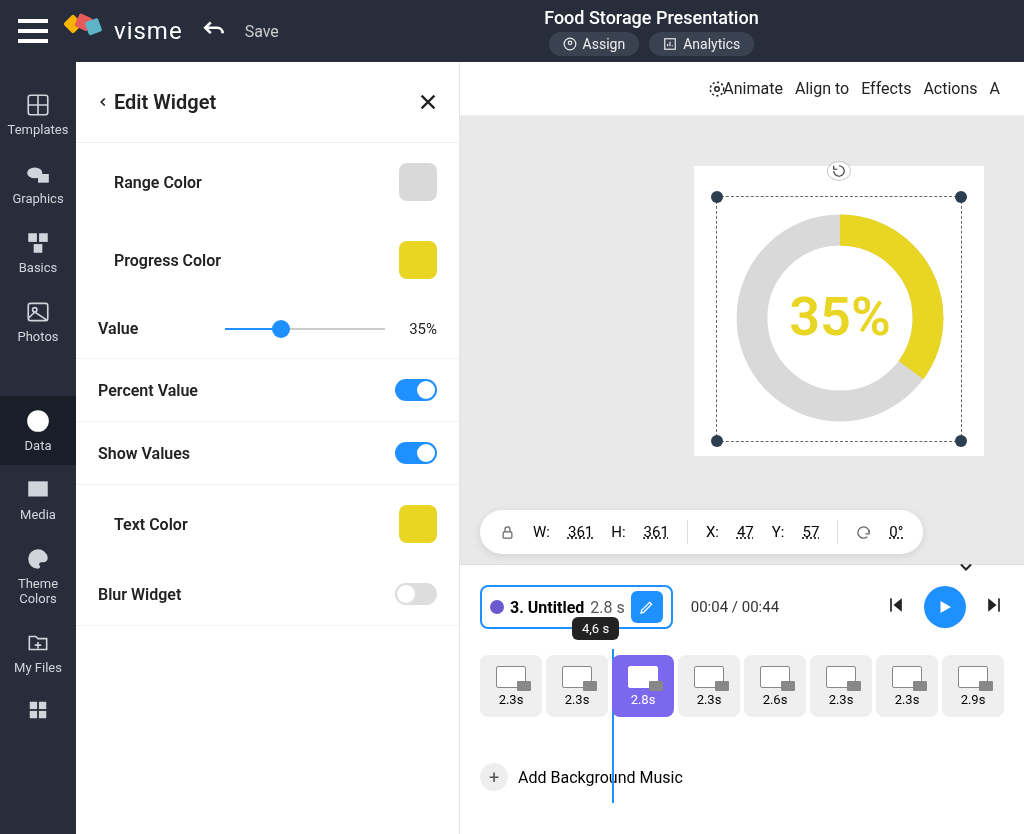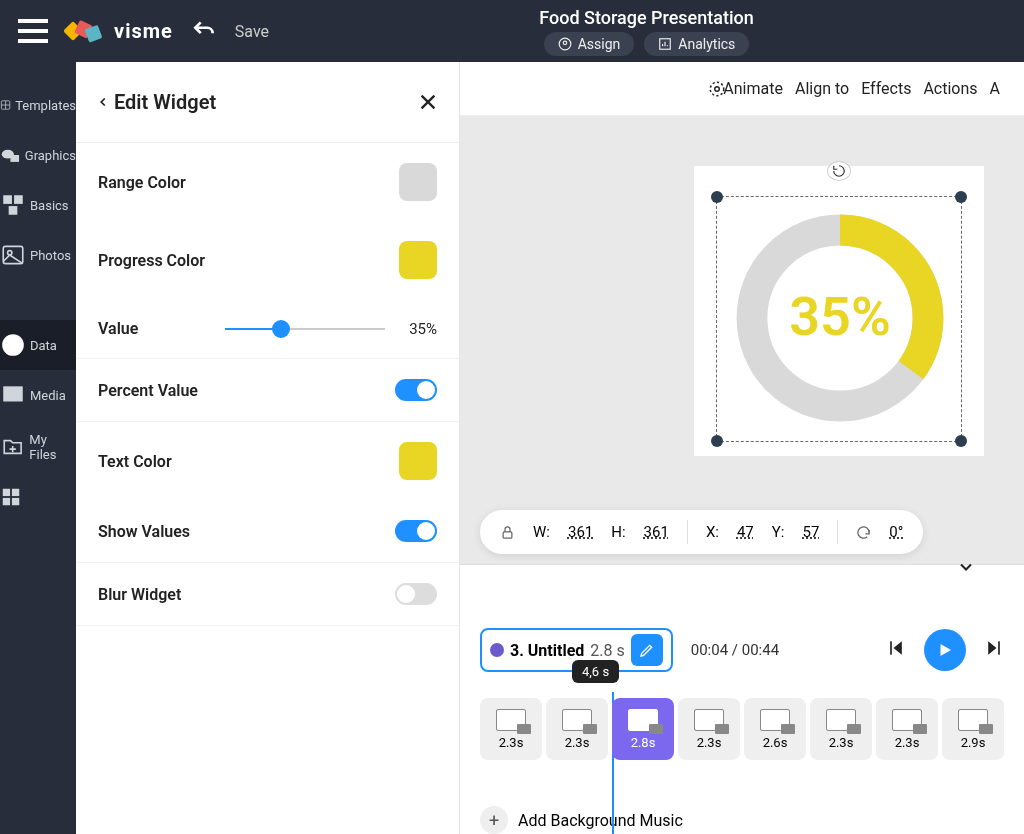--- a/index.html
+++ b/index.html
@@ -1,46 +1,46 @@
 <!DOCTYPE html>
 <html><head>
 <meta charset="utf-8">
 <style>
 * { box-sizing: border-box; margin: 0; padding: 0; font-family: -apple-system, BlinkMacSystemFont, "Segoe UI", Roboto, sans-serif; }
 body { width: 1024px; height: 834px; overflow: hidden; background: #f0f0f0; }
 
 
 .header { height: 62px; background: #272d3a; display: flex; align-items: center; padding: 0 18px; gap: 18px; color: #fff; }
 .hamburger svg { display: block; }
-.logo { display: flex; align-items: center; gap: 6px; font-size: 20px; font-weight: 700; letter-spacing: 1px; }
+.logo { display: flex; gap: 6px; font-size: 24px; font-weight: 400; letter-spacing: 1px; }
 .logo-tri { display: flex; }
 .logo-tri span { width: 14px; height: 14px; border-radius: 2px; }
 .t1{ background:#f7b500; transform: rotate(45deg); }
 .t2{ background:#e85b5b; transform: rotate(25deg) translateX(-4px); }
 .t3{ background:#5bb5c7; transform: rotate(-20deg) translateX(-8px); }
 .undo svg { display:block; }
 .save-btn { color:#ccc; font-size:16px; cursor:pointer; }
 .header-center { flex:1; text-align:center; }
 .proj-title { font-size:18px; font-weight:500; color:#fff; }
 .header-pills { margin-top:4px; display:flex; gap:10px; justify-content:center; }
 .pill { background:#3a4150; border-radius:20px; padding:4px 14px; font-size:14px; color:#eee; display:flex; align-items:center; gap:6px; }
 
 
 .leftnav { position:absolute; left:0; top:62px; bottom:0; width:76px; background:#272d3a; display:flex; flex-direction:column; align-items:center; padding-top:18px; color:#d0d4db; }
-.nav-item { display:flex; align-items:center; gap:4px; padding:12px 0; width:100%; cursor:pointer; font-size:13px; }
+.nav-item { display:flex; flex-direction:column; align-items:center; gap:4px; padding:12px 0; width:100%; cursor:pointer; font-size:13px; }
 .nav-item.active { background:#1a1e28;margin-top:40px; }
 .nav-item svg { display:block; }
 
 
 .panel { position:absolute; left:76px; top:62px; width:384px; bottom:0; background:#fff; border-right:1px solid #e5e5e5; }
 .panel-head { display:flex; align-items:center; justify-content:space-between; padding:28px 20px; border-bottom:1px solid #eee; }
 .panel-back { display:flex; align-items:center; gap:4px; font-size:20px; font-weight:600; color:#222; cursor:pointer;}
 .panel-close svg { display:block; cursor:pointer; }
 .panel-row { display:flex; align-items:center; justify-content:space-between; padding:20px 22px; border-bottom:1px solid #f2f2f2; }
-.panel-row.noline { border-bottom:none; }
+.panel-row.noline { border-bottom:none;margin-left:16px; }
 .panel-label { font-size:16px; font-weight:600; color:#222; }
 .swatch { width:38px; height:38px; border-radius:8px; }
 .slider-wrap { display:flex; align-items:center; gap:14px; flex:1; justify-content:flex-end; }
 .slider-track { position:relative; width:160px; height:2px; background:#ccc; }
 .slider-fill { position:absolute; height:2px; background:#1e90ff; left:0; }
 .slider-thumb { position:absolute; width:18px; height:18px; background:#1e90ff; border-radius:50%; top:-8px; transform:translateX(-50%); }
 .slider-val { font-size:15px; color:#222; width:38px; text-align:right; }
 .toggle { width:42px; height:22px; border-radius:20px; position:relative; cursor:pointer; }
 .toggle.on { background:#1e90ff; }
 .toggle.off { background:#ddd; }
@@ -62,21 +62,21 @@
 .radial { position:absolute; left:270px; top:92px; width:220px; height:220px; }
 .radial-text { position:absolute; left:50%; top:50%; transform:translate(-50%,-50%); font-size:54px; font-weight:600; }
 .dim-bar { position:absolute; left:20px; bottom:12px; background:#fff; border-radius:30px; padding:10px 20px; display:flex; align-items:center; gap:18px; box-shadow:0 2px 8px rgba(0,0,0,0.1); font-size:15px;}
 .dim-bar .sep { width:1px; height:24px; background:#ddd; }
 .dim-bar span.v { text-decoration:underline dotted; }
 .dim-bar .lock svg, .dim-bar .rot svg { display:block; }
 
 
 .timeline { position:absolute; bottom:0; left:460px; right:0; height:270px; background:#fff; border-top:1px solid #ddd; }
 .tl-collapse { position:absolute; top:-8px; right:48px; }
-.tl-header { display:flex; align-items:center; gap:18px; padding:20px 20px;margin-top:43px; }
+.tl-header { display:flex; align-items:center; gap:18px; padding:20px 20px; }
 .slide-chip { display:flex; align-items:center; gap:6px; border:2px solid #1e90ff; border-radius:8px; padding:4px 8px; background:#fff; }
 .slide-dot { width:14px; height:14px; border-radius:50%; background:#6a5acd; }
 .slide-name { font-weight:700; }
 .slide-dur { color:#555; }
 .slide-edit { background:#1e90ff; width:32px; height:32px; border-radius:6px; display:flex; align-items:center; justify-content:center; }
 .time-display { font-size:15px; color:#333; }
 .tl-controls { margin-left:auto; display:flex; align-items:center; gap:18px; }
 .play-btn { width:42px; height:42px; background:#1e90ff; border-radius:50%; display:flex; align-items:center; justify-content:center; }
 .tl-track { display:flex; gap:4px; padding:6px 20px; position:relative;}
 .tl-item { width:64px; height:62px; background:#efefef; border-radius:8px; display:flex; flex-direction:column; align-items:center; justify-content:center; gap:4px; font-size:13px; position:relative; }
@@ -174,20 +174,24 @@
       </svg>
       <span>Data</span>
     </div>
   <div class="nav-item">
       <svg width="26" height="26" viewBox="0 0 24 24" fill="#d0d4db">
         <rect x="3" y="4" width="18" height="14"></rect>
         <polygon points="10,8 16,11 10,14"></polygon>
       </svg>
       <span>Media</span>
     </div>
+  <div class="nav-item" style="white-space:pre-line;text-align:center;"><svg width="26" height="26" viewBox="0 0 24 24" fill="#d0d4db">
+        <path d="M12 3a9 9 0 100 18c1 0 2-1 2-2s-1-1-1-2 1-2 2-2h2a4 4 0 004-4 9 9 0 00-9-8z"></path>
+      </svg><span>Theme
+Colors</span></div>
   <div class="nav-item">
       <svg width="26" height="26" viewBox="0 0 24 24" fill="none" stroke="#d0d4db" stroke-width="1.5">
         <path d="M4 6h6l2 2h8v10H4z"></path>
         <path d="M12 11v6M9 14h6"></path>
       </svg>
       <span>My Files</span>
     </div>
   <div class="nav-item">
       <svg width="22" height="22" viewBox="0 0 24 24" fill="#d0d4db">
         <rect x="3" y="3" width="8" height="8"></rect>
@@ -229,29 +233,29 @@
       </div>
       <div class="slider-val">35%</div>
     </div>
   </div>
   <div class="panel-row">
     <div class="panel-label">Percent Value</div>
     <div class="toggle on">
         <div class="knob"></div>
       </div>
   </div>
-  <div class="panel-row noline">
-    <div class="panel-label">Text Color</div>
-    <div class="swatch" style="background:#e8d524;"></div>
-  </div>
   <div class="panel-row">
     <div class="panel-label">Show Values</div>
     <div class="toggle on">
         <div class="knob"></div>
       </div>
+  </div>
+  <div class="panel-row noline">
+    <div class="panel-label">Text Color</div>
+    <div class="swatch" style="background:#e8d524;"></div>
   </div>
   <div class="panel-row">
     <div class="panel-label">Blur Widget</div>
     <div class="toggle off">
         <div class="knob"></div>
       </div>
   </div>
 </div>
 
 <div class="canvas-area">

